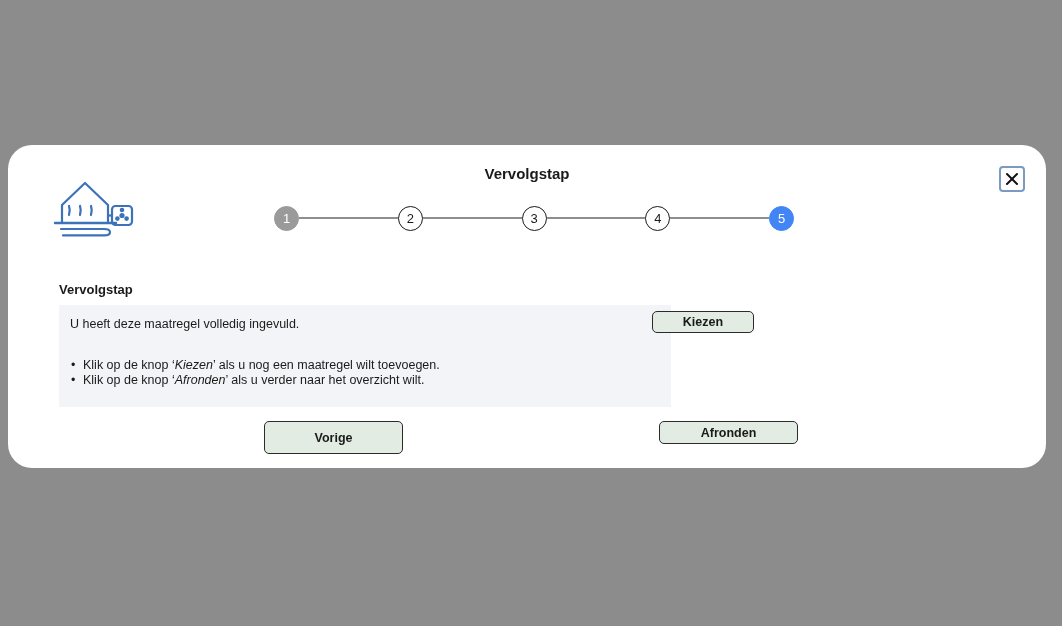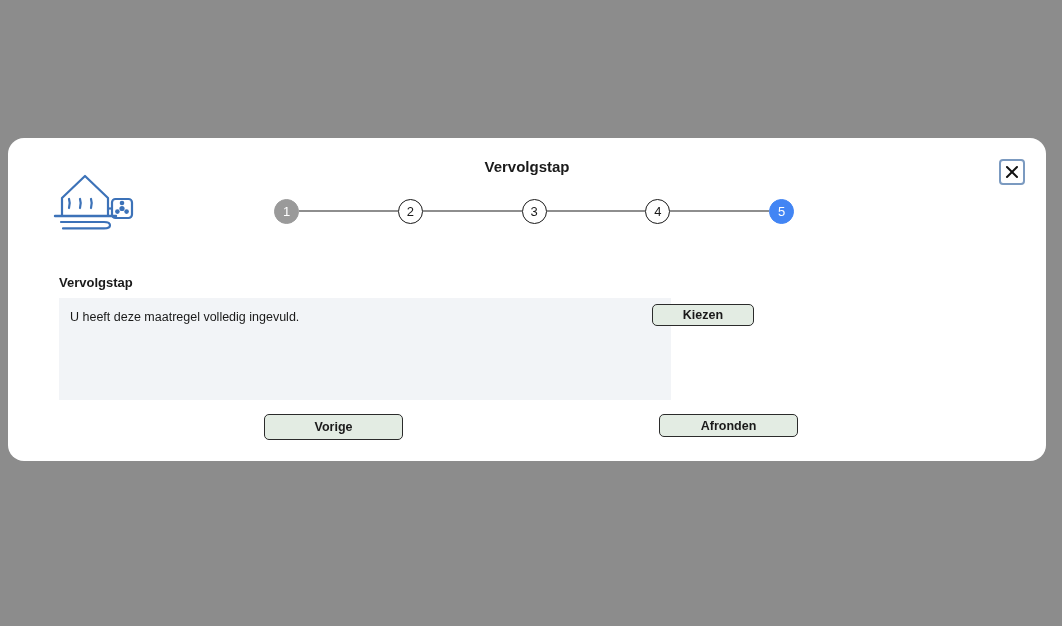--- a/index.html
+++ b/index.html
@@ -37,25 +37,25 @@
     position: absolute;
     inset: 0;
     background: #8c8c8c;
     z-index: 1;
   }
 
   
   #modal {
     position: absolute;
     left: 8px;
-    top: 138px;
+    top: 145px;
     width: 1038px;
     height: 323px;
     background: #ffffff;
-    border-radius: 16px;
+    border-radius: 24px;
     z-index: 2;
   }
 
   #modal-title {
     position: absolute;
     left: 0;
     right: 0;
     top: 20px;
     text-align: center;
     font-size: 15px;
@@ -195,21 +195,21 @@
     left: 644px;
     top: 166px;
     width: 102px;
     height: 22px;
   }
   #vorige-button {
     position: absolute;
     left: 256px;
     top: 276px;
     width: 139px;
-    height: 26px;
+    height: 33px;
   }
   #afronden-button {
     position: absolute;
     left: 651px;
     top: 276px;
     width: 139px;
     height: 23px;
   }
 </style>
 </head>
@@ -260,19 +260,23 @@
     <div class="step-line"></div>
     <div class="step-node">4</div>
     <div class="step-line"></div>
     <div class="step-node active">5</div>
   </div>
 
   <div id="section-heading">Vervolgstap</div>
 
   <div id="info-panel">
     <p id="info-lead">U heeft deze maatregel volledig ingevuld.</p>
+    <ul id="info-list">
+      <li><span>Klik op de knop ‘</span><em>Kiezen</em><span>’ als u nog een maatregel wilt toevoegen.</span></li>
+      <li><span>Klik op de knop ‘</span><em>Afronden</em><span>’ als u verder naar het overzicht wilt.</span></li>
+    </ul>
   </div>
 
   <button class="btn" id="kiezen-button">Kiezen</button>
   <button class="btn" id="vorige-button">Vorige</button>
   <button class="btn" id="afronden-button">Afronden</button>
 
 </div>
 
 </body></html>

